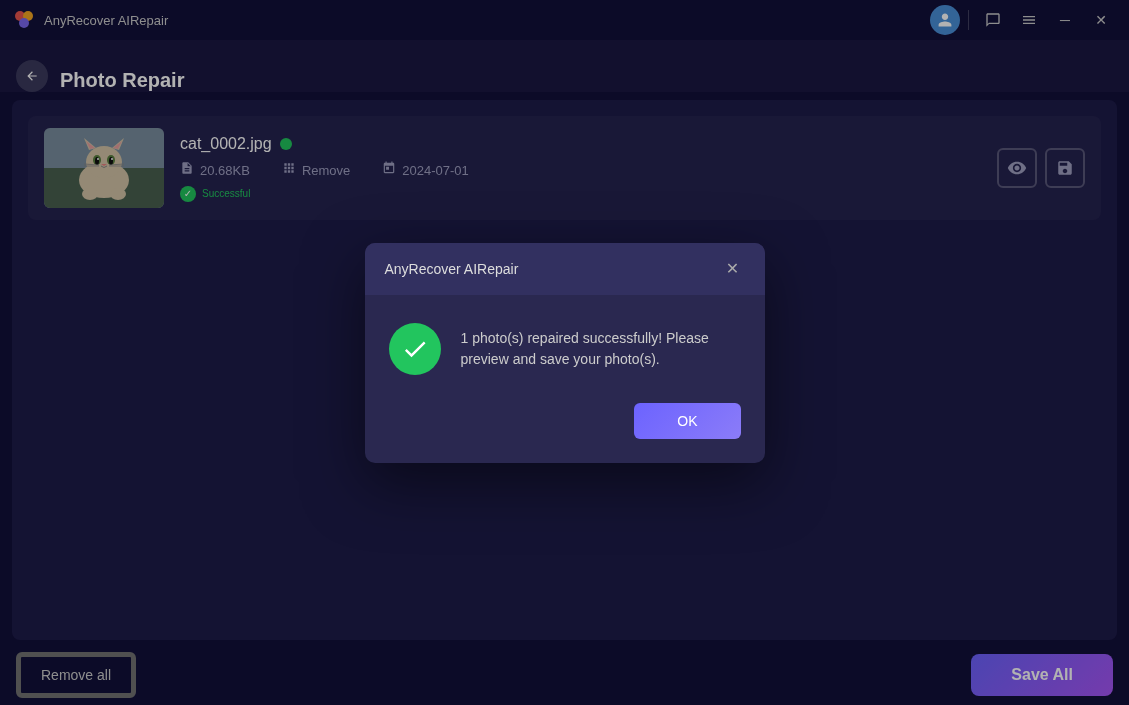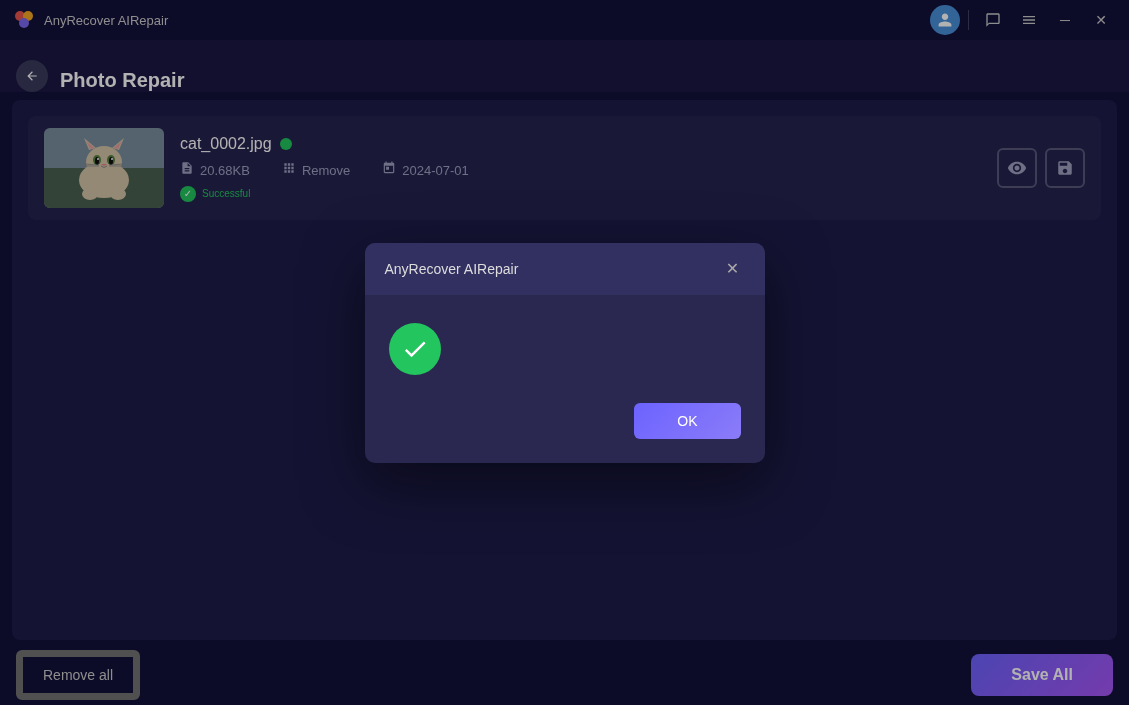--- a/index.html
+++ b/index.html
@@ -224,21 +224,21 @@
       right: 0;
       height: 60px;
       background: #12103a;
       display: flex;
       align-items: center;
       justify-content: space-between;
       padding: 0 16px;
     }
     .remove-all-btn {
       padding: 10px 20px;
-      border: 7px solid #737373;
+      border: 5px solid #737373;
       border-radius: 6px;
       background: transparent;
       color: #ccc;
       cursor: pointer;
       font-size: 14px;
     }
     .save-all-btn {
       padding: 12px 40px;
       border: none;
       border-radius: 8px;
@@ -476,18 +476,19 @@
     <div class="dialog-header">
       <span class="dialog-title">AnyRecover AIRepair</span>
       <button class="dialog-close">✕</button>
     </div>
     <div class="dialog-body">
       <div class="dialog-success-icon">
         <svg width="28" height="28" viewBox="0 0 24 24" fill="white">
           <path d="M9 16.17L4.83 12l-1.42 1.41L9 19 21 7l-1.41-1.41z"></path>
         </svg>
       </div>
+      <p class="dialog-message">1 photo(s) repaired successfully! Please preview and save your photo(s).</p>
     </div>
     <div class="dialog-footer">
       <button class="dialog-ok-btn">OK</button>
     </div>
   </div>
 </div>
 
 </body></html>

